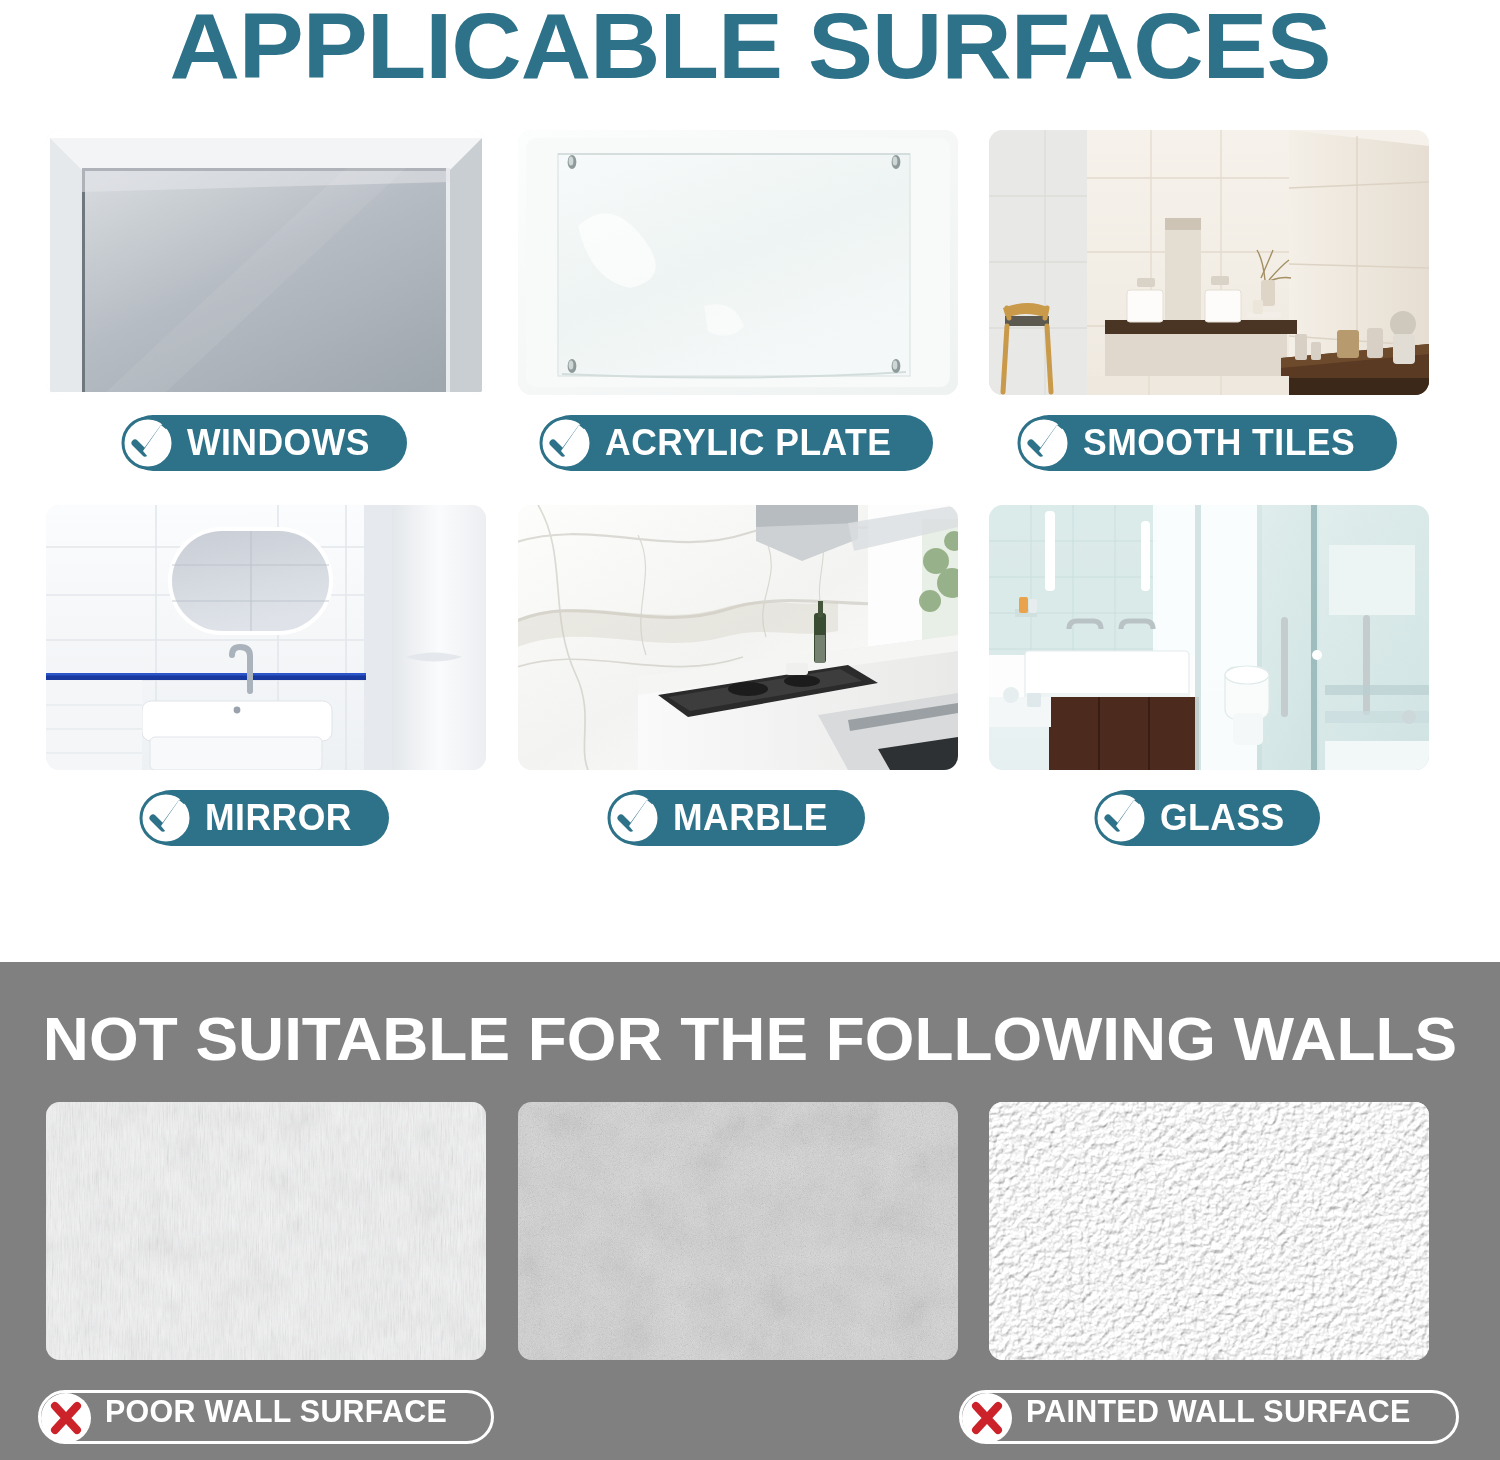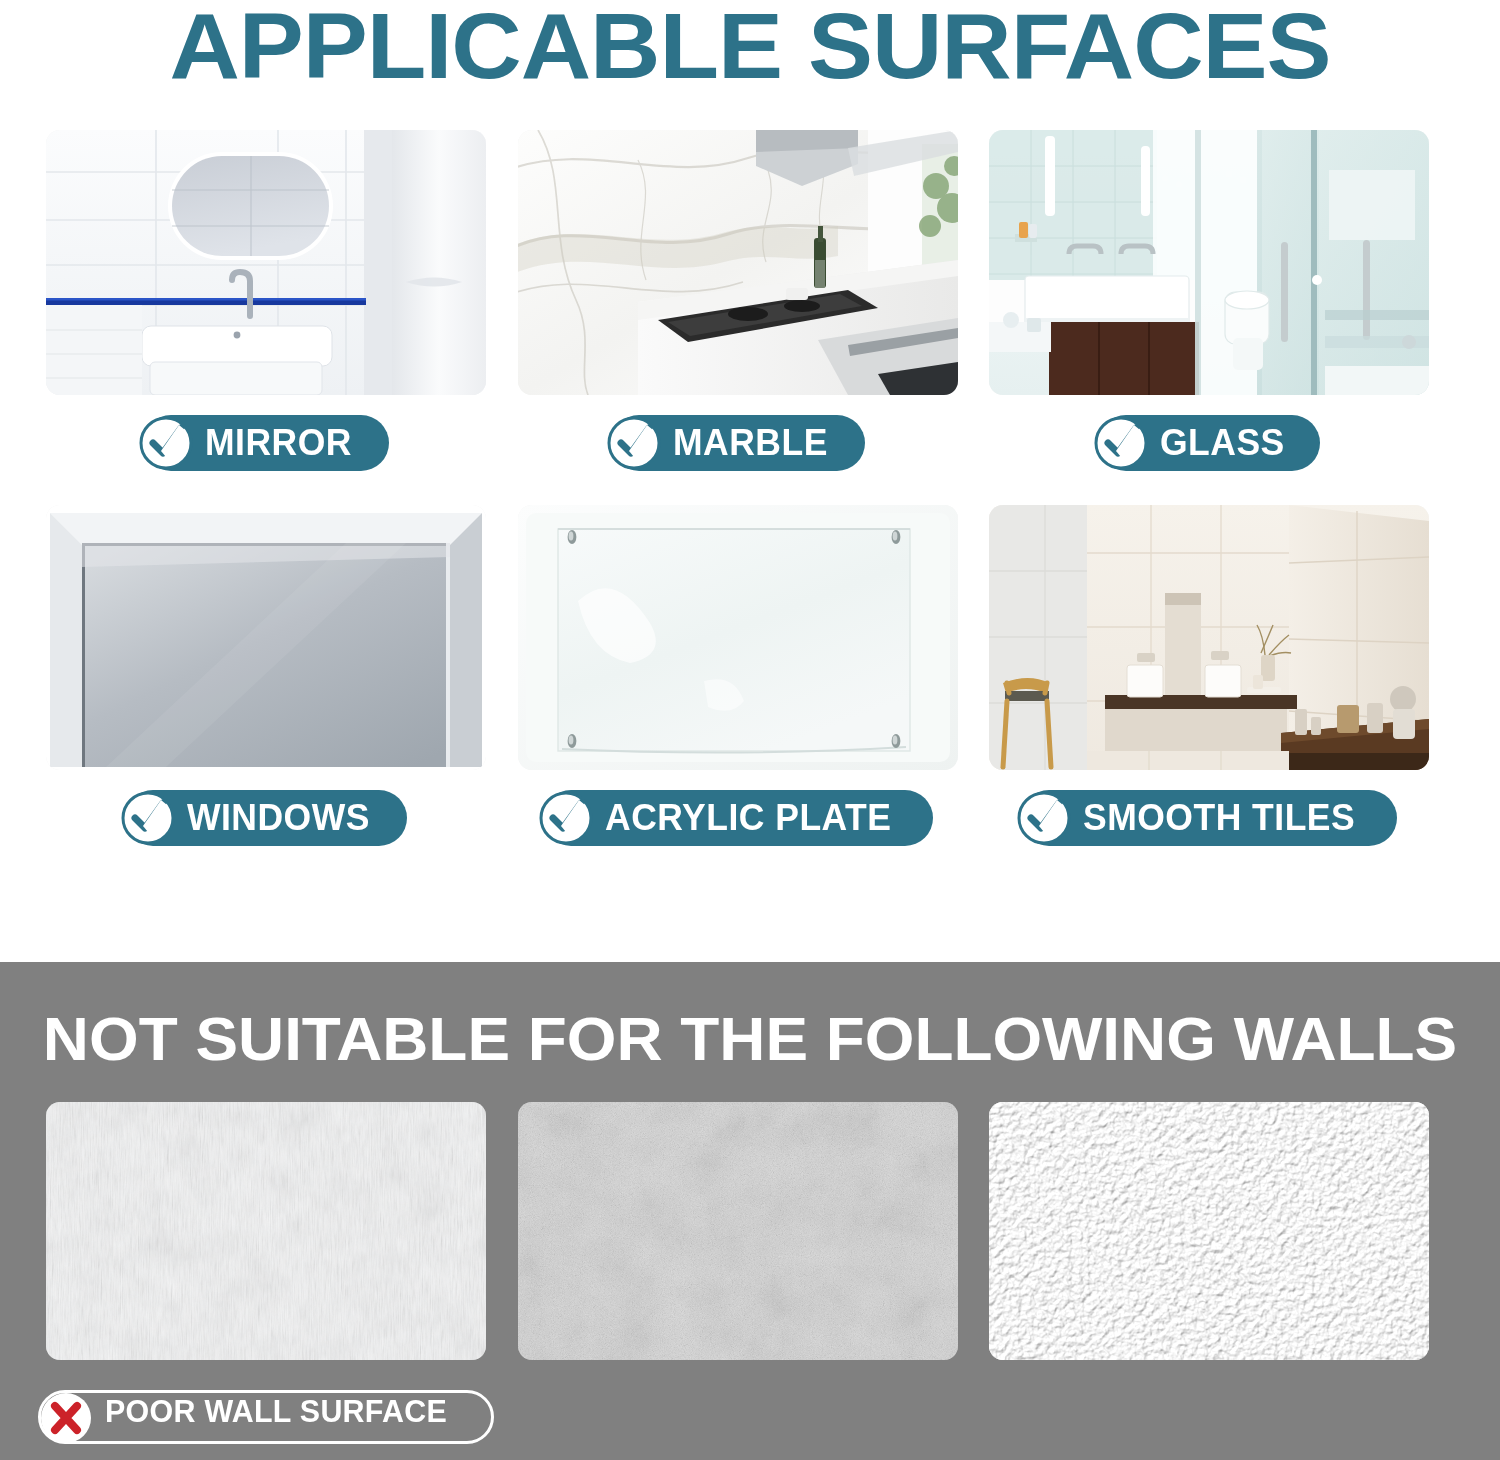--- a/index.html
+++ b/index.html
@@ -121,20 +121,200 @@
   }
 </style>
 </head>
 <body>
 
 <div id="page">
 
   <div class="top-title">APPLICABLE SURFACES</div>
 
   <div class="grid-top">
+
+    <div class="row">
+
+      <div class="cell c0">
+        <div class="thumb">
+          <svg class="scene" viewBox="0 0 440 265" preserveAspectRatio="xMidYMid slice">
+            <defs>
+              <linearGradient id="wfr" x1="0" y1="0" x2="0" y2="1">
+                <stop offset="0" stop-color="#fdfdfd"></stop>
+                  <stop offset="1" stop-color="#d4d8dc"></stop>
+              </linearGradient>
+              <linearGradient id="wgl" x1="0.1" y1="0" x2="0.9" y2="1">
+                <stop offset="0" stop-color="#d6dade"></stop>
+                  <stop offset="0.45" stop-color="#b6bcc3"></stop>
+                  <stop offset="1" stop-color="#9fa7af"></stop>
+              </linearGradient>
+            </defs>
+            <rect width="440" height="265" fill="#ffffff"></rect>
+            <path d="M4 8 L436 8 L436 262 L4 262 Z" fill="url(#wfr)"></path>
+            <path d="M4 8 L436 8 L404 40 L36 40 Z" fill="#f2f4f6"></path>
+            <path d="M4 8 L36 40 L36 262 L4 262 Z" fill="#e6e9ec"></path>
+            <path d="M436 8 L404 40 L404 262 L436 262 Z" fill="#c9ced3"></path>
+            <rect x="36" y="38" width="368" height="224" fill="url(#wgl)"></rect>
+            <rect x="36" y="38" width="368" height="3" fill="#6f777f"></rect>
+            <rect x="36" y="38" width="3" height="224" fill="#6f777f"></rect>
+            <rect x="400" y="38" width="4" height="224" fill="#e9ecef"></rect>
+            <path d="M36 38 L404 38 L404 52 L36 62 Z" fill="#e3e6ea" opacity="0.55"></path>
+            <path d="M60 262 L300 38 L360 38 L120 262 Z" fill="#ffffff" opacity="0.07"></path>
+          </svg>
+        </div>
+        <div class="pill-wrap">
+          <div class="pill">
+            <svg class="badge-check" viewBox="0 0 66 66">
+              <circle cx="31" cy="33" r="25" fill="#ffffff" stroke="#2d7289" stroke-width="3"></circle>
+              <path d="M18 33 L28 43 L46 18" stroke="#2d7289" stroke-width="7" fill="none" stroke-linecap="round" stroke-linejoin="round"></path>
+              <path d="M44 15 L50 20 L31 47 L26 41 Z" fill="#ffffff"></path>
+            </svg>
+            <span class="label">WINDOWS</span>
+          </div>
+        </div>
+      </div>
+
+      <div class="cell c1">
+        <div class="thumb">
+          <svg class="scene" viewBox="0 0 440 265" preserveAspectRatio="xMidYMid slice">
+            <defs>
+              <linearGradient id="acbg" x1="0" y1="0" x2="1" y2="1">
+                <stop offset="0" stop-color="#fcfdfd"></stop>
+                  <stop offset="1" stop-color="#eef2f1"></stop>
+              </linearGradient>
+              <linearGradient id="acp" x1="0" y1="0" x2="0.6" y2="1">
+                <stop offset="0" stop-color="#f7fafa"></stop>
+                  <stop offset="0.55" stop-color="#eef4f3"></stop>
+                  <stop offset="1" stop-color="#f5f8f8"></stop>
+              </linearGradient>
+            </defs>
+            <rect width="440" height="265" fill="url(#acbg)"></rect>
+            <rect x="8" y="8" width="424" height="249" rx="10" fill="#f7faf9"></rect>
+            <rect x="40" y="24" width="352" height="222" fill="url(#acp)" stroke="#dfe7e6" stroke-width="1.4"></rect>
+            <path d="M40 24 H392" stroke="#cfd9d8" stroke-width="1.6"></path>
+            <path d="M44 244 Q220 252 388 242" stroke="#d3dddc" stroke-width="2" fill="none"></path>
+            <path d="M60 96 Q96 62 132 118 Q150 150 112 158 Q72 150 60 96Z" fill="#ffffff" opacity="0.65"></path>
+            <path d="M186 176 Q216 168 226 196 Q214 212 190 202Z" fill="#ffffff" opacity="0.5"></path>
+            <g fill="#8e9a9a">
+              <ellipse cx="54" cy="32" rx="4.4" ry="7"></ellipse>
+                <ellipse cx="378" cy="32" rx="4.4" ry="7"></ellipse>
+              <ellipse cx="54" cy="236" rx="4.4" ry="7"></ellipse>
+                <ellipse cx="378" cy="236" rx="4.4" ry="7"></ellipse>
+            </g>
+            <g fill="#cfd6d6">
+              <ellipse cx="53" cy="31" rx="2.4" ry="4.6"></ellipse>
+                <ellipse cx="377" cy="31" rx="2.4" ry="4.6"></ellipse>
+              <ellipse cx="53" cy="235" rx="2.4" ry="4.6"></ellipse>
+                <ellipse cx="377" cy="235" rx="2.4" ry="4.6"></ellipse>
+            </g>
+          </svg>
+        </div>
+        <div class="pill-wrap">
+          <div class="pill">
+            <svg class="badge-check" viewBox="0 0 66 66">
+              <circle cx="31" cy="33" r="25" fill="#ffffff" stroke="#2d7289" stroke-width="3"></circle>
+              <path d="M18 33 L28 43 L46 18" stroke="#2d7289" stroke-width="7" fill="none" stroke-linecap="round" stroke-linejoin="round"></path>
+              <path d="M44 15 L50 20 L31 47 L26 41 Z" fill="#ffffff"></path>
+            </svg>
+            <span class="label">ACRYLIC PLATE</span>
+          </div>
+        </div>
+      </div>
+
+      <div class="cell c2">
+        <div class="thumb">
+          <svg class="scene" viewBox="0 0 440 265" preserveAspectRatio="xMidYMid slice">
+            <defs>
+              <linearGradient id="tb" x1="0" y1="0" x2="0" y2="1">
+                <stop offset="0" stop-color="#f6f2eb"></stop>
+                  <stop offset="1" stop-color="#efe9e0"></stop>
+              </linearGradient>
+              <linearGradient id="tr" x1="0" y1="0" x2="1" y2="0">
+                <stop offset="0" stop-color="#f4efe7"></stop>
+                  <stop offset="1" stop-color="#e6ded2"></stop>
+              </linearGradient>
+            </defs>
+            <rect width="440" height="265" fill="url(#tb)"></rect>
+            <rect x="0" y="0" width="98" height="265" fill="#e8e8e6"></rect>
+            <g stroke="#dcdcd9" stroke-width="1.3" fill="none">
+              <path d="M0 66 H98"></path>
+                <path d="M0 132 H98"></path>
+                <path d="M0 198 H98"></path>
+                <path d="M56 0 V265"></path>
+            </g>
+            <rect x="98" y="0" width="202" height="265" fill="url(#tb)"></rect>
+            <g stroke="#e3dacd" stroke-width="1.3" fill="none">
+              <path d="M98 48 H300"></path>
+                <path d="M98 122 H300"></path>
+                <path d="M98 196 H300"></path>
+              <path d="M162 0 V265"></path>
+                <path d="M232 0 V265"></path>
+            </g>
+            <path d="M300 0 L440 16 L440 252 L300 265 Z" fill="url(#tr)"></path>
+            <g stroke="#ddd3c4" stroke-width="1.3" fill="none">
+              <path d="M300 58 L440 52"></path>
+                <path d="M300 134 L440 138"></path>
+                <path d="M300 206 L440 216"></path>
+              <path d="M368 6 L368 258"></path>
+            </g>
+            <rect x="176" y="88" width="36" height="104" fill="#e4ddd2"></rect>
+            <rect x="176" y="88" width="36" height="12" fill="#cdc4b6"></rect>
+            <rect x="116" y="190" width="192" height="14" fill="#4a3525"></rect>
+            <rect x="116" y="204" width="182" height="42" fill="#e0d8cc"></rect>
+            <rect x="138" y="160" width="36" height="32" rx="3" fill="#fdfcfa" stroke="#e4ded4" stroke-width="1"></rect>
+            <rect x="216" y="160" width="36" height="32" rx="3" fill="#fdfcfa" stroke="#e4ded4" stroke-width="1"></rect>
+            <rect x="148" y="148" width="18" height="9" rx="2" fill="#d9d2c6"></rect>
+            <rect x="222" y="146" width="18" height="9" rx="2" fill="#d9d2c6"></rect>
+            <g stroke="#a38f62" stroke-width="1.4" fill="none">
+              <path d="M272 148 q8 -18 12 -28"></path>
+                <path d="M276 150 q-2 -20 -8 -30"></path>
+                <path d="M280 150 q12 -14 20 -20"></path>
+                <path d="M278 152 q14 -6 24 -4"></path>
+            </g>
+            <rect x="272" y="150" width="14" height="26" rx="3" fill="#ded5c6"></rect>
+            <rect x="258" y="182" width="34" height="6" rx="2" fill="#f3efe8"></rect>
+            <rect x="264" y="170" width="10" height="14" rx="2" fill="#ece5da"></rect>
+            <path d="M14 178 q26 -10 46 0 l-3 10 q-20 -8 -40 0Z" fill="#c89a4a"></path>
+            <rect x="16" y="186" width="44" height="10" fill="#5c5a50"></rect>
+            <g stroke="#c89a4a" stroke-width="5" fill="none" stroke-linecap="round">
+              <path d="M18 196 L14 262"></path>
+                <path d="M58 196 L62 262"></path>
+                <path d="M20 188 L18 178"></path>
+                <path d="M56 188 L58 178"></path>
+            </g>
+            <path d="M292 228 L440 214 L440 265 L292 265 Z" fill="#5a3a22"></path>
+            <path d="M292 228 L440 214 L440 224 L292 238 Z" fill="#6e4a2c"></path>
+            <g fill="#d8d0c4">
+              <rect x="306" y="204" width="12" height="26" rx="2"></rect>
+              <rect x="322" y="212" width="10" height="18" rx="2"></rect>
+              <rect x="348" y="200" width="22" height="28" rx="3" fill="#b79a6e"></rect>
+              <rect x="378" y="198" width="16" height="30" rx="3"></rect>
+            </g>
+            <circle cx="414" cy="194" r="13" fill="#cfc8bd"></circle>
+            <rect x="404" y="204" width="22" height="30" rx="4" fill="#e2ddd4"></rect>
+            <rect x="292" y="248" width="148" height="17" fill="#3c2818"></rect>
+            <rect x="98" y="246" width="202" height="19" fill="#eee8df"></rect>
+            <g stroke="#e2dacc" stroke-width="1.2">
+                <path d="M160 246 V265"></path>
+                <path d="M232 246 V265"></path>
+              </g>
+          </svg>
+        </div>
+        <div class="pill-wrap">
+          <div class="pill">
+            <svg class="badge-check" viewBox="0 0 66 66">
+              <circle cx="31" cy="33" r="25" fill="#ffffff" stroke="#2d7289" stroke-width="3"></circle>
+              <path d="M18 33 L28 43 L46 18" stroke="#2d7289" stroke-width="7" fill="none" stroke-linecap="round" stroke-linejoin="round"></path>
+              <path d="M44 15 L50 20 L31 47 L26 41 Z" fill="#ffffff"></path>
+            </svg>
+            <span class="label">SMOOTH TILES</span>
+          </div>
+        </div>
+      </div>
+    </div>
 
     <div class="row">
 
       <div class="cell c0">
         <div class="thumb">
           <svg class="scene" viewBox="0 0 440 265" preserveAspectRatio="xMidYMid slice">
             <defs>
               <linearGradient id="mwall" x1="0" y1="0" x2="0" y2="1">
                 <stop offset="0" stop-color="#fbfcfd"></stop>
                   <stop offset="1" stop-color="#eef1f4"></stop>
@@ -334,200 +514,20 @@
             <svg class="badge-check" viewBox="0 0 66 66">
               <circle cx="31" cy="33" r="25" fill="#ffffff" stroke="#2d7289" stroke-width="3"></circle>
               <path d="M18 33 L28 43 L46 18" stroke="#2d7289" stroke-width="7" fill="none" stroke-linecap="round" stroke-linejoin="round"></path>
               <path d="M44 15 L50 20 L31 47 L26 41 Z" fill="#ffffff"></path>
             </svg>
             <span class="label">GLASS</span>
           </div>
         </div>
       </div>
     </div>
-
-    <div class="row">
-
-      <div class="cell c0">
-        <div class="thumb">
-          <svg class="scene" viewBox="0 0 440 265" preserveAspectRatio="xMidYMid slice">
-            <defs>
-              <linearGradient id="wfr" x1="0" y1="0" x2="0" y2="1">
-                <stop offset="0" stop-color="#fdfdfd"></stop>
-                  <stop offset="1" stop-color="#d4d8dc"></stop>
-              </linearGradient>
-              <linearGradient id="wgl" x1="0.1" y1="0" x2="0.9" y2="1">
-                <stop offset="0" stop-color="#d6dade"></stop>
-                  <stop offset="0.45" stop-color="#b6bcc3"></stop>
-                  <stop offset="1" stop-color="#9fa7af"></stop>
-              </linearGradient>
-            </defs>
-            <rect width="440" height="265" fill="#ffffff"></rect>
-            <path d="M4 8 L436 8 L436 262 L4 262 Z" fill="url(#wfr)"></path>
-            <path d="M4 8 L436 8 L404 40 L36 40 Z" fill="#f2f4f6"></path>
-            <path d="M4 8 L36 40 L36 262 L4 262 Z" fill="#e6e9ec"></path>
-            <path d="M436 8 L404 40 L404 262 L436 262 Z" fill="#c9ced3"></path>
-            <rect x="36" y="38" width="368" height="224" fill="url(#wgl)"></rect>
-            <rect x="36" y="38" width="368" height="3" fill="#6f777f"></rect>
-            <rect x="36" y="38" width="3" height="224" fill="#6f777f"></rect>
-            <rect x="400" y="38" width="4" height="224" fill="#e9ecef"></rect>
-            <path d="M36 38 L404 38 L404 52 L36 62 Z" fill="#e3e6ea" opacity="0.55"></path>
-            <path d="M60 262 L300 38 L360 38 L120 262 Z" fill="#ffffff" opacity="0.07"></path>
-          </svg>
-        </div>
-        <div class="pill-wrap">
-          <div class="pill">
-            <svg class="badge-check" viewBox="0 0 66 66">
-              <circle cx="31" cy="33" r="25" fill="#ffffff" stroke="#2d7289" stroke-width="3"></circle>
-              <path d="M18 33 L28 43 L46 18" stroke="#2d7289" stroke-width="7" fill="none" stroke-linecap="round" stroke-linejoin="round"></path>
-              <path d="M44 15 L50 20 L31 47 L26 41 Z" fill="#ffffff"></path>
-            </svg>
-            <span class="label">WINDOWS</span>
-          </div>
-        </div>
-      </div>
-
-      <div class="cell c1">
-        <div class="thumb">
-          <svg class="scene" viewBox="0 0 440 265" preserveAspectRatio="xMidYMid slice">
-            <defs>
-              <linearGradient id="acbg" x1="0" y1="0" x2="1" y2="1">
-                <stop offset="0" stop-color="#fcfdfd"></stop>
-                  <stop offset="1" stop-color="#eef2f1"></stop>
-              </linearGradient>
-              <linearGradient id="acp" x1="0" y1="0" x2="0.6" y2="1">
-                <stop offset="0" stop-color="#f7fafa"></stop>
-                  <stop offset="0.55" stop-color="#eef4f3"></stop>
-                  <stop offset="1" stop-color="#f5f8f8"></stop>
-              </linearGradient>
-            </defs>
-            <rect width="440" height="265" fill="url(#acbg)"></rect>
-            <rect x="8" y="8" width="424" height="249" rx="10" fill="#f7faf9"></rect>
-            <rect x="40" y="24" width="352" height="222" fill="url(#acp)" stroke="#dfe7e6" stroke-width="1.4"></rect>
-            <path d="M40 24 H392" stroke="#cfd9d8" stroke-width="1.6"></path>
-            <path d="M44 244 Q220 252 388 242" stroke="#d3dddc" stroke-width="2" fill="none"></path>
-            <path d="M60 96 Q96 62 132 118 Q150 150 112 158 Q72 150 60 96Z" fill="#ffffff" opacity="0.65"></path>
-            <path d="M186 176 Q216 168 226 196 Q214 212 190 202Z" fill="#ffffff" opacity="0.5"></path>
-            <g fill="#8e9a9a">
-              <ellipse cx="54" cy="32" rx="4.4" ry="7"></ellipse>
-                <ellipse cx="378" cy="32" rx="4.4" ry="7"></ellipse>
-              <ellipse cx="54" cy="236" rx="4.4" ry="7"></ellipse>
-                <ellipse cx="378" cy="236" rx="4.4" ry="7"></ellipse>
-            </g>
-            <g fill="#cfd6d6">
-              <ellipse cx="53" cy="31" rx="2.4" ry="4.6"></ellipse>
-                <ellipse cx="377" cy="31" rx="2.4" ry="4.6"></ellipse>
-              <ellipse cx="53" cy="235" rx="2.4" ry="4.6"></ellipse>
-                <ellipse cx="377" cy="235" rx="2.4" ry="4.6"></ellipse>
-            </g>
-          </svg>
-        </div>
-        <div class="pill-wrap">
-          <div class="pill">
-            <svg class="badge-check" viewBox="0 0 66 66">
-              <circle cx="31" cy="33" r="25" fill="#ffffff" stroke="#2d7289" stroke-width="3"></circle>
-              <path d="M18 33 L28 43 L46 18" stroke="#2d7289" stroke-width="7" fill="none" stroke-linecap="round" stroke-linejoin="round"></path>
-              <path d="M44 15 L50 20 L31 47 L26 41 Z" fill="#ffffff"></path>
-            </svg>
-            <span class="label">ACRYLIC PLATE</span>
-          </div>
-        </div>
-      </div>
-
-      <div class="cell c2">
-        <div class="thumb">
-          <svg class="scene" viewBox="0 0 440 265" preserveAspectRatio="xMidYMid slice">
-            <defs>
-              <linearGradient id="tb" x1="0" y1="0" x2="0" y2="1">
-                <stop offset="0" stop-color="#f6f2eb"></stop>
-                  <stop offset="1" stop-color="#efe9e0"></stop>
-              </linearGradient>
-              <linearGradient id="tr" x1="0" y1="0" x2="1" y2="0">
-                <stop offset="0" stop-color="#f4efe7"></stop>
-                  <stop offset="1" stop-color="#e6ded2"></stop>
-              </linearGradient>
-            </defs>
-            <rect width="440" height="265" fill="url(#tb)"></rect>
-            <rect x="0" y="0" width="98" height="265" fill="#e8e8e6"></rect>
-            <g stroke="#dcdcd9" stroke-width="1.3" fill="none">
-              <path d="M0 66 H98"></path>
-                <path d="M0 132 H98"></path>
-                <path d="M0 198 H98"></path>
-                <path d="M56 0 V265"></path>
-            </g>
-            <rect x="98" y="0" width="202" height="265" fill="url(#tb)"></rect>
-            <g stroke="#e3dacd" stroke-width="1.3" fill="none">
-              <path d="M98 48 H300"></path>
-                <path d="M98 122 H300"></path>
-                <path d="M98 196 H300"></path>
-              <path d="M162 0 V265"></path>
-                <path d="M232 0 V265"></path>
-            </g>
-            <path d="M300 0 L440 16 L440 252 L300 265 Z" fill="url(#tr)"></path>
-            <g stroke="#ddd3c4" stroke-width="1.3" fill="none">
-              <path d="M300 58 L440 52"></path>
-                <path d="M300 134 L440 138"></path>
-                <path d="M300 206 L440 216"></path>
-              <path d="M368 6 L368 258"></path>
-            </g>
-            <rect x="176" y="88" width="36" height="104" fill="#e4ddd2"></rect>
-            <rect x="176" y="88" width="36" height="12" fill="#cdc4b6"></rect>
-            <rect x="116" y="190" width="192" height="14" fill="#4a3525"></rect>
-            <rect x="116" y="204" width="182" height="42" fill="#e0d8cc"></rect>
-            <rect x="138" y="160" width="36" height="32" rx="3" fill="#fdfcfa" stroke="#e4ded4" stroke-width="1"></rect>
-            <rect x="216" y="160" width="36" height="32" rx="3" fill="#fdfcfa" stroke="#e4ded4" stroke-width="1"></rect>
-            <rect x="148" y="148" width="18" height="9" rx="2" fill="#d9d2c6"></rect>
-            <rect x="222" y="146" width="18" height="9" rx="2" fill="#d9d2c6"></rect>
-            <g stroke="#a38f62" stroke-width="1.4" fill="none">
-              <path d="M272 148 q8 -18 12 -28"></path>
-                <path d="M276 150 q-2 -20 -8 -30"></path>
-                <path d="M280 150 q12 -14 20 -20"></path>
-                <path d="M278 152 q14 -6 24 -4"></path>
-            </g>
-            <rect x="272" y="150" width="14" height="26" rx="3" fill="#ded5c6"></rect>
-            <rect x="258" y="182" width="34" height="6" rx="2" fill="#f3efe8"></rect>
-            <rect x="264" y="170" width="10" height="14" rx="2" fill="#ece5da"></rect>
-            <path d="M14 178 q26 -10 46 0 l-3 10 q-20 -8 -40 0Z" fill="#c89a4a"></path>
-            <rect x="16" y="186" width="44" height="10" fill="#5c5a50"></rect>
-            <g stroke="#c89a4a" stroke-width="5" fill="none" stroke-linecap="round">
-              <path d="M18 196 L14 262"></path>
-                <path d="M58 196 L62 262"></path>
-                <path d="M20 188 L18 178"></path>
-                <path d="M56 188 L58 178"></path>
-            </g>
-            <path d="M292 228 L440 214 L440 265 L292 265 Z" fill="#5a3a22"></path>
-            <path d="M292 228 L440 214 L440 224 L292 238 Z" fill="#6e4a2c"></path>
-            <g fill="#d8d0c4">
-              <rect x="306" y="204" width="12" height="26" rx="2"></rect>
-              <rect x="322" y="212" width="10" height="18" rx="2"></rect>
-              <rect x="348" y="200" width="22" height="28" rx="3" fill="#b79a6e"></rect>
-              <rect x="378" y="198" width="16" height="30" rx="3"></rect>
-            </g>
-            <circle cx="414" cy="194" r="13" fill="#cfc8bd"></circle>
-            <rect x="404" y="204" width="22" height="30" rx="4" fill="#e2ddd4"></rect>
-            <rect x="292" y="248" width="148" height="17" fill="#3c2818"></rect>
-            <rect x="98" y="246" width="202" height="19" fill="#eee8df"></rect>
-            <g stroke="#e2dacc" stroke-width="1.2">
-                <path d="M160 246 V265"></path>
-                <path d="M232 246 V265"></path>
-              </g>
-          </svg>
-        </div>
-        <div class="pill-wrap">
-          <div class="pill">
-            <svg class="badge-check" viewBox="0 0 66 66">
-              <circle cx="31" cy="33" r="25" fill="#ffffff" stroke="#2d7289" stroke-width="3"></circle>
-              <path d="M18 33 L28 43 L46 18" stroke="#2d7289" stroke-width="7" fill="none" stroke-linecap="round" stroke-linejoin="round"></path>
-              <path d="M44 15 L50 20 L31 47 L26 41 Z" fill="#ffffff"></path>
-            </svg>
-            <span class="label">SMOOTH TILES</span>
-          </div>
-        </div>
-      </div>
-    </div>
   </div>
 
   <div class="bottom-panel">
     <div class="bottom-title">NOT SUITABLE FOR THE FOLLOWING WALLS</div>
 
     <div class="grid-bottom">
       <div class="row" style="height:340px;">
 
         <div class="cell c0">
           <div class="thumb-b">
@@ -601,19 +601,28 @@
                   <feDiffuseLighting in="t" surfaceScale="2.6" diffuseConstant="1.08" lighting-color="#ffffff">
                     <feDistantLight azimuth="235" elevation="58"></feDistantLight>
                   </feDiffuseLighting>
                 </filter>
               </defs>
               <rect width="440" height="258" fill="#ffffff"></rect>
               <rect width="440" height="258" filter="url(#ftx3)"></rect>
               <rect width="440" height="258" fill="#ffffff" opacity="0.18"></rect>
             </svg>
           </div>
+          <div class="pill-wrap" style="margin-top:30px;">
+            <div class="pill-x">
+              <svg class="badge-x" viewBox="0 0 62 62">
+                <circle cx="31" cy="31" r="25" fill="#ffffff"></circle>
+                <path d="M20 19 L42 43 M42 19 L20 43" stroke="#cc2229" stroke-width="8" stroke-linecap="round"></path>
+              </svg>
+              <span class="label">PAINTED WALL SURFACE</span>
+            </div>
+          </div>
         </div>
 
       </div>
     </div>
   </div>
 
 </div>
 
 </body></html>

